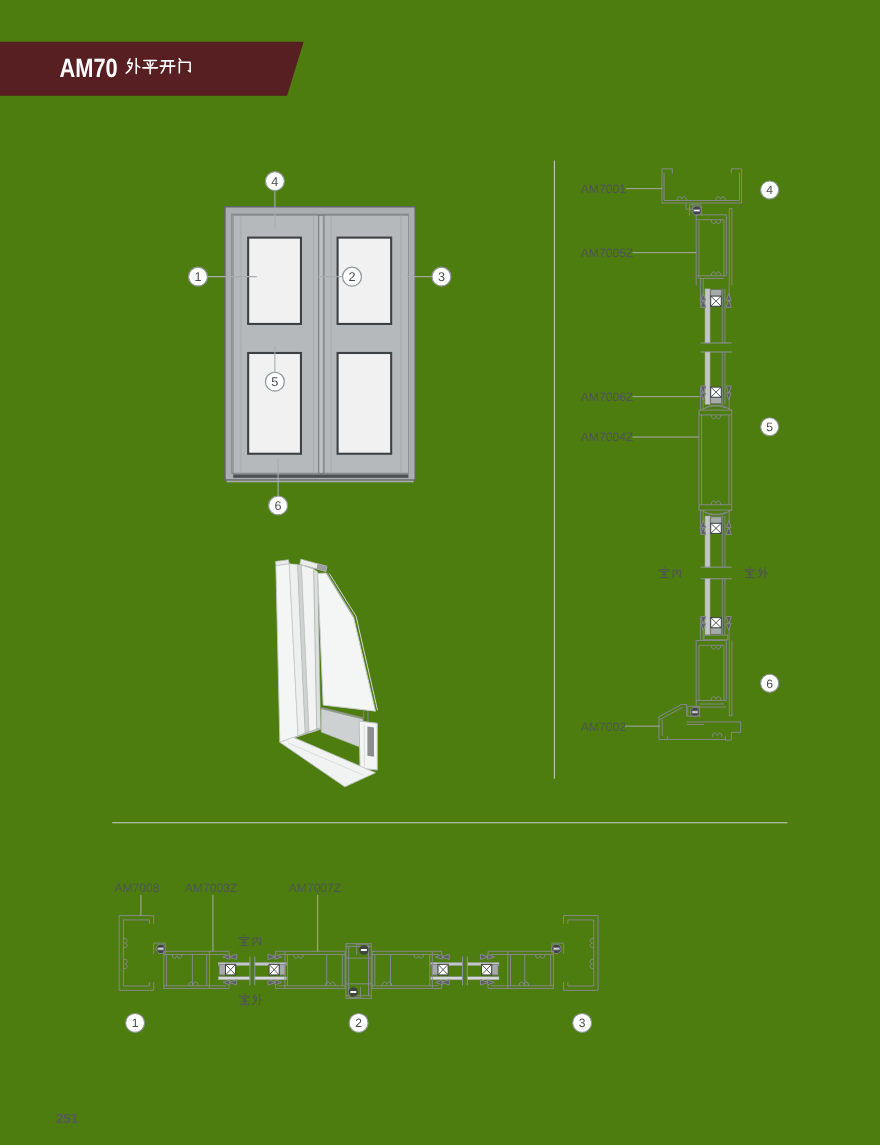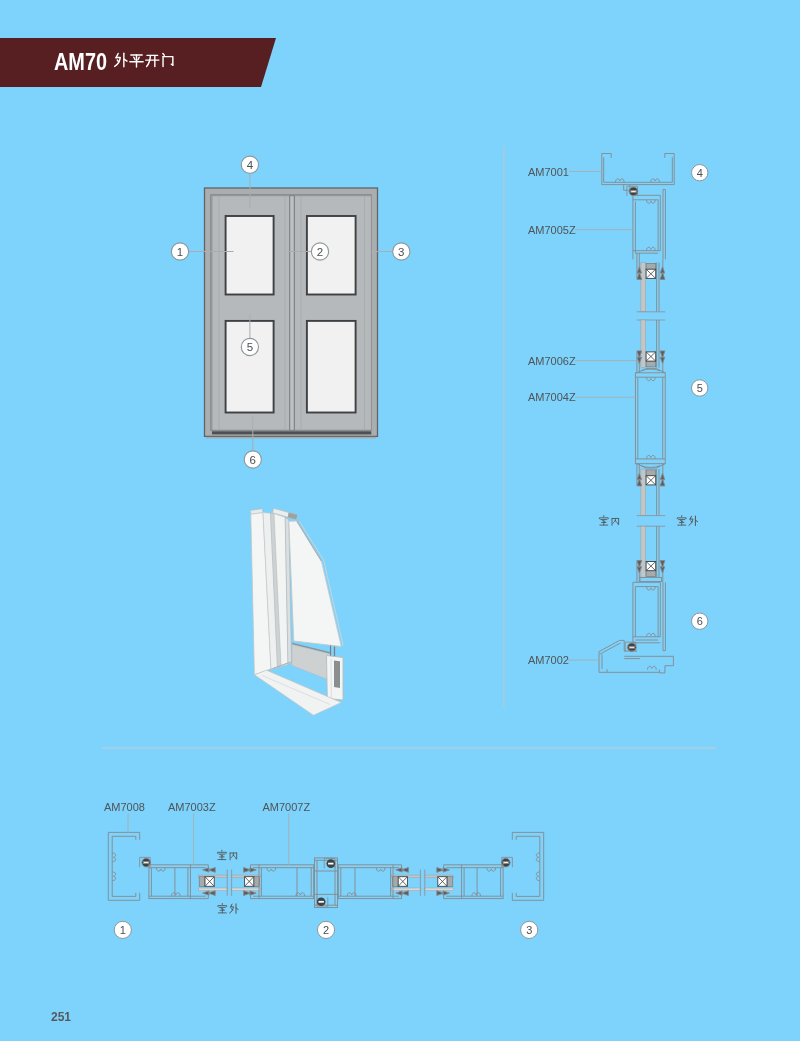--- a/index.html
+++ b/index.html
@@ -1,16 +1,16 @@
 <!DOCTYPE html>
 <html><head>
 <meta charset="utf-8">
 <style>
 html,body{margin:0;padding:0;background:#ffffff;}
-#page{position:relative;width:800px;height:1041px;background:#7dd3fc;font-family:"Liberation Sans",sans-serif;overflow:hidden;}
+#page{position:relative;width:800px;height:1041px;background:#4d7c0f;font-family:"Liberation Sans",sans-serif;overflow:hidden;}
 svg{display:block;}
 text{font-family:"Liberation Sans",sans-serif;}
 </style>
 </head>
 <body>
 <div id="page">
 <svg width="800" height="1041" viewBox="0 0 800 1041" xmlns="http://www.w3.org/2000/svg">
 <defs>
 
 <g id="g-wai" fill="none" stroke-linecap="round" stroke-linejoin="round" stroke-width="9">

